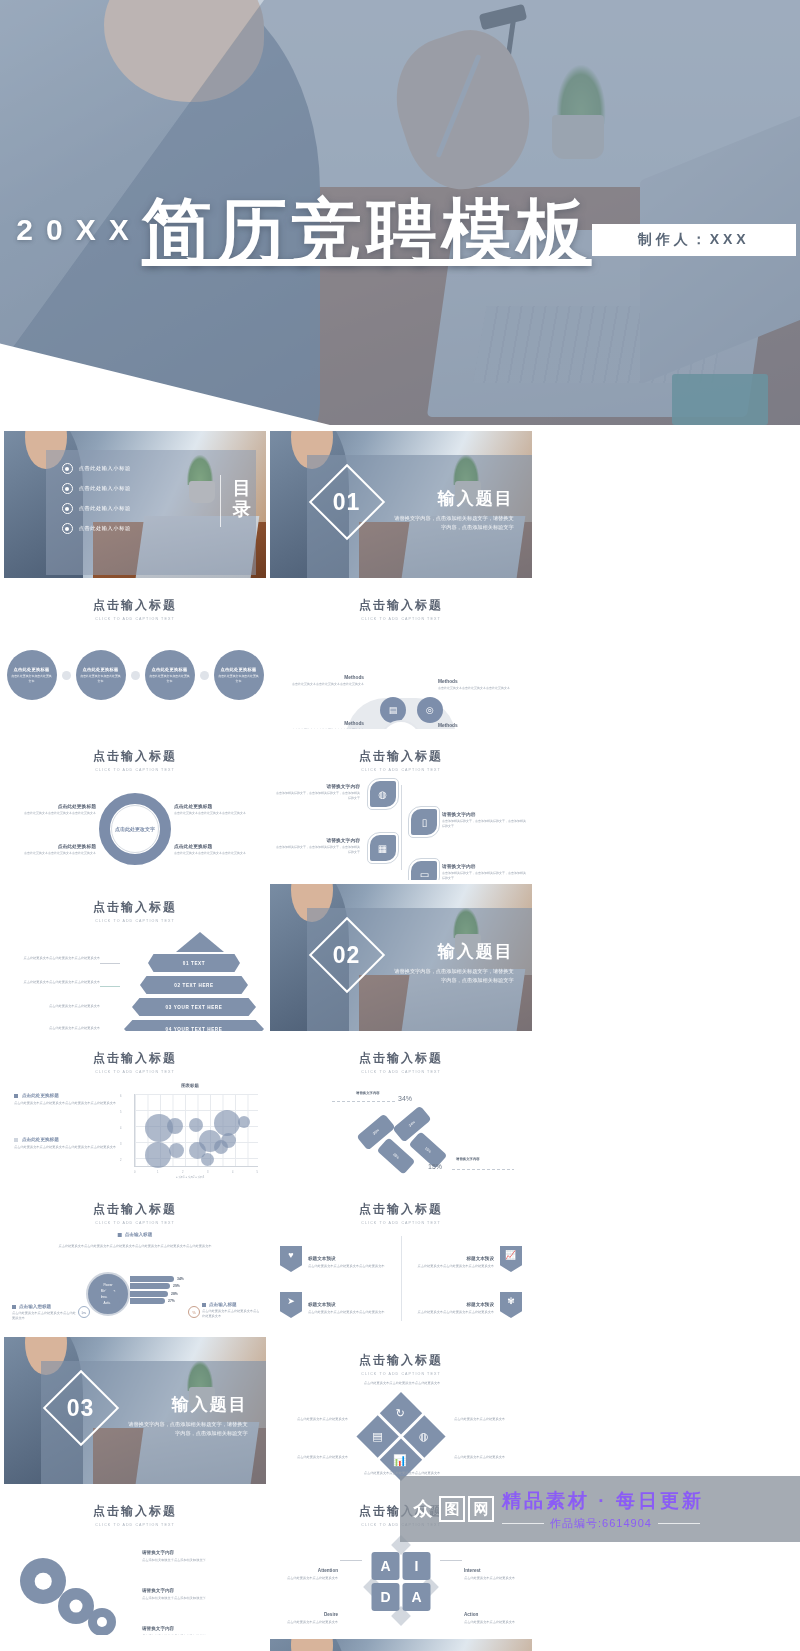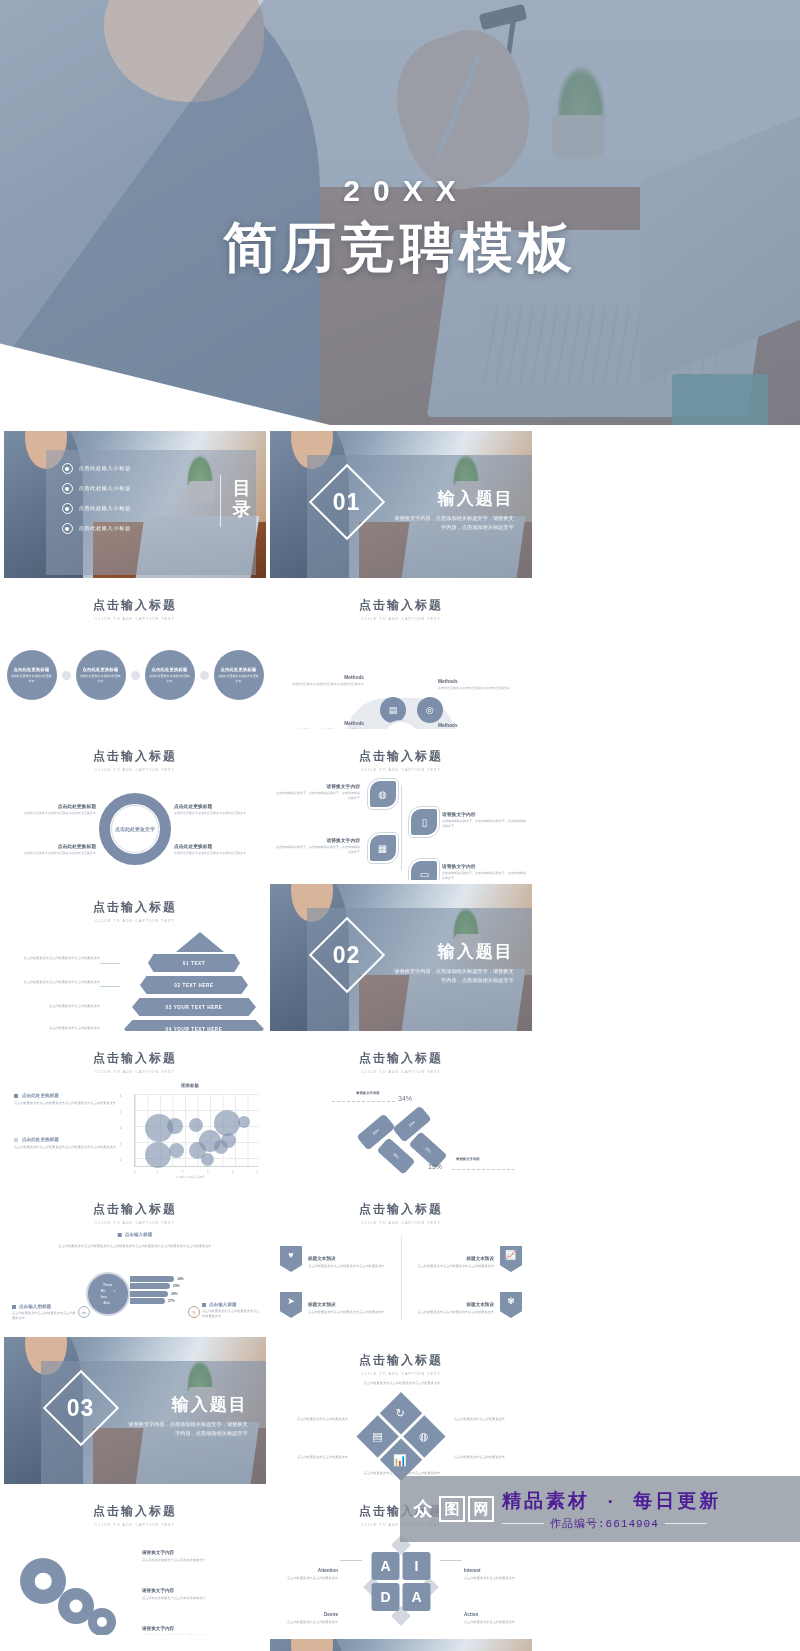--- a/index.html
+++ b/index.html
@@ -47,26 +47,26 @@
   }
   .cover-band2 {
     position:absolute; inset:0;
     background: rgba(176,189,205,0.38);
     clip-path: polygon(0 0, 33% 0, 0 86%);
   }
   .cover-tri-w {
     position:absolute; left:0; bottom:0; width:330px; height:110px;
     background:#ffffff; clip-path: polygon(0 100%, 0 26%, 100% 100%);
   }
-  .cover-inner { position:absolute; inset:0; display:flex; flex-direction:column;
+  .cover-inner { position:absolute; inset:0; display:flex; flex-direction:row;
     align-items:center; justify-content:center; padding-top:34px; }
   .cover-year { color:#fff; font-size:30px; letter-spacing:13px; font-weight:700;
      text-shadow:0 1px 4px rgba(60,70,85,.45); margin-left:12px; }
-  .cover-title { color:#fff; font-size:54px; font-weight:700; letter-spacing:5px;
-     margin-top:4px; text-shadow:0 2px 7px rgba(60,70,85,.5); }
+  .cover-title { color:#fff; font-size:70px; font-weight:700; letter-spacing:5px;
+     margin-top:4px; text-shadow:0 2px 7px rgba(60,70,85,.5);text-decoration:underline; }
   .cover-author { margin-top:20px; background:#fff; color:#5b6878; font-size:14px;
      letter-spacing:4px; padding:7px 46px; font-weight:700; }
 
   
   .grid { position:relative; width:800px; padding:6px 4px 0 4px; display:flex; flex-wrap:wrap; gap:4px; }
   .slide { width:262px; height:147px; background:#fff; position:relative; overflow:hidden; }
   .slide.photo { background:#b9c3cf; }
 
   
   .sd-photo { position:absolute; inset:0; overflow:hidden; }
@@ -180,21 +180,21 @@
   .bar { height:6px; background:#8091ab; border-radius:0 3px 3px 0; }
   .bar-pct { font-size:3.4px; color:#fff; font-weight:700; }
 
   
   .wm { position:absolute; left:400px; top:1476px; width:400px; height:66px;
         background:rgba(140,148,158,.78); display:flex; align-items:center; gap:8px; padding:0 10px; }
   .wm-logo { display:flex; gap:3px; }
   .wm-box { width:26px; height:26px; border:2px solid #fff; color:#fff; font-size:15px;
      display:flex; align-items:center; justify-content:center; font-weight:700; }
   .wm-box.nb { border:none; font-size:19px; }
-  .wm-text { color:#4c1d95;font-family:Liberation Mono, monospace; }
+  .wm-text { color:#8b5cf6; }
   .wm-main { font-size:19px; letter-spacing:3px; font-weight:700; }
   .wm-sub { font-size:11px; letter-spacing:1px; margin-top:2px; display:flex; align-items:center; gap:6px; }
   .wm-rule { flex:1; height:1px; background:rgba(255,255,255,.75); max-width:42px; }
 </style>
 </head>
 <body>
 
 <div class="page">
 
   <div class="cover">
@@ -215,20 +215,21 @@
       <div class="ph-pen"></div>
       <div class="ph-teal"></div>
     </div>
     <div class="cover-scrim"></div>
     <div class="cover-band2"></div>
     <div class="cover-band"></div>
     <div class="cover-tri-w"></div>
     <div class="cover-inner">
       <div class="cover-year">20XX</div>
       <div class="cover-title">简历竞聘模板</div>
+      <div class="cover-author">制作人：XXX</div>
     </div>
   </div>
 
   <div class="grid">
 
     <div class="slide photo">
       <div class="sd-photo">
           <div class="sd-bg"></div>
           <div class="sd-person"></div>
           <div class="sd-head"></div>

